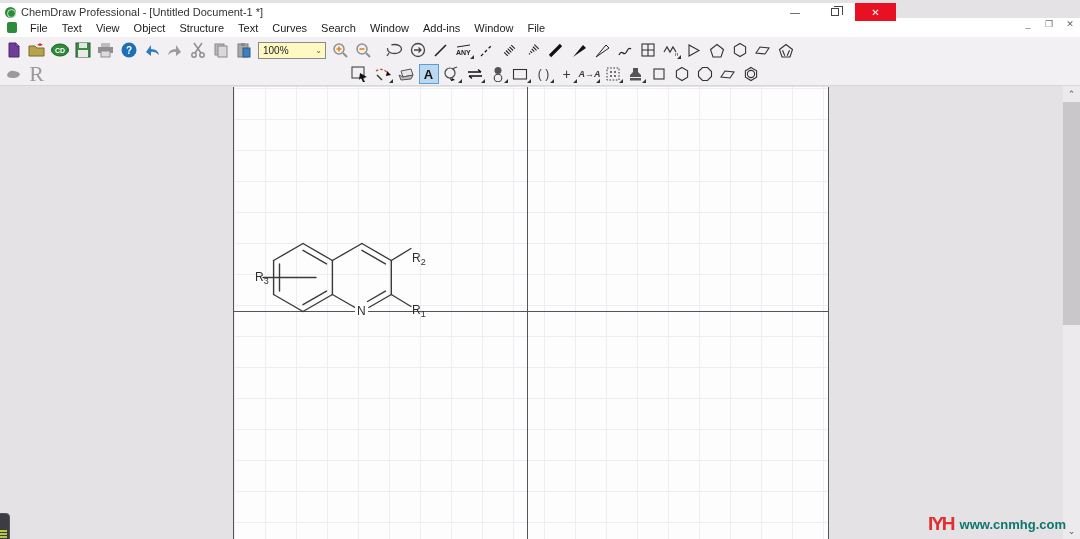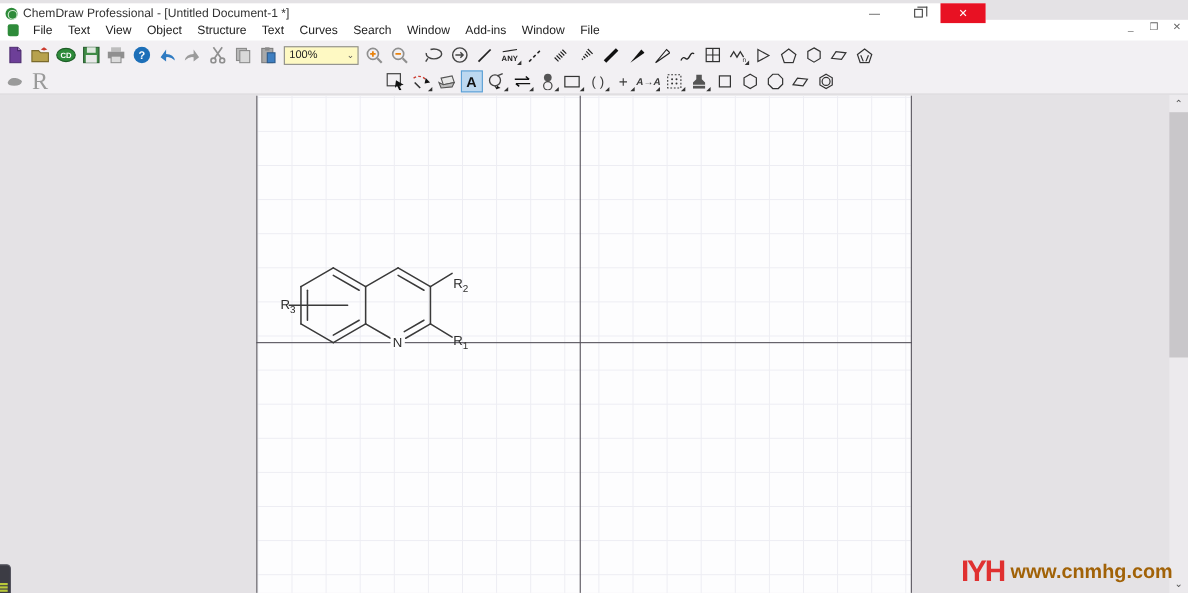--- a/index.html
+++ b/index.html
@@ -53,22 +53,22 @@
   .n-label { position:absolute; font-size:12px; color:#2e2e2e; background:#fdfdfe; padding:0 2px; line-height:1; }
 
   
   .scrollbar { position:absolute; right:0; top:86px; width:17px; height:453px; background:#eceaed; z-index:20; }
   .sb-btn { position:absolute; left:0; width:17px; height:16px; display:flex; align-items:center; justify-content:center; color:#555; font-size:9px; }
   .sb-up { top:0; } .sb-down { bottom:0; }
   .sb-thumb { position:absolute; left:0; top:16px; width:17px; height:223px; background:#c9c7ca; }
 
   
   .watermark { position:absolute; right:14px; bottom:4px; display:flex; align-items:center; gap:6px; z-index:25; }
-  .wm-logo { font-size:27px; font-weight:bold; color:#e03030; letter-spacing:-2px; font-family:"Liberation Sans", sans-serif; }
-  .wm-url { font-size:18px; color:#a16207; font-weight:bold; }
+  .wm-logo { font-size:19px; font-weight:bold; color:#e03030; letter-spacing:-2px; font-family:"Liberation Sans", sans-serif; }
+  .wm-url { font-size:13px; color:#0f766e; font-weight:bold; }
 
   
   .corner-widget { position:absolute; left:-4px; bottom:-4px; width:14px; height:30px; background:#3c3c44; border-radius:4px; border:1px solid #55555f; z-index:26; }
   .corner-widget i { display:block; height:2px; background:#b9c93a; margin:1px 2px; }
   .corner-widget i:first-child { margin-top:16px; }
 </style>
 </head>
 <body>
 
 <div class="titlebar">

